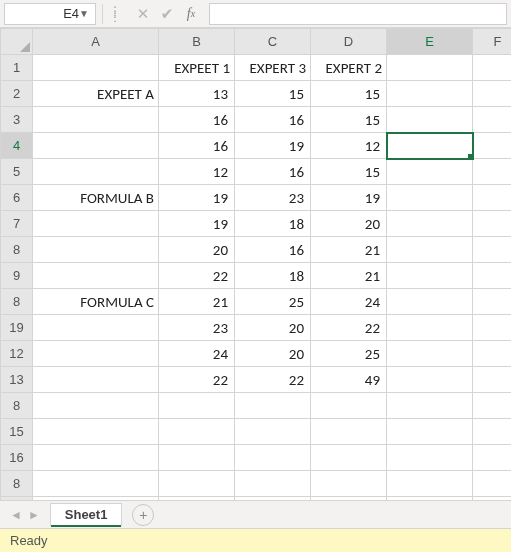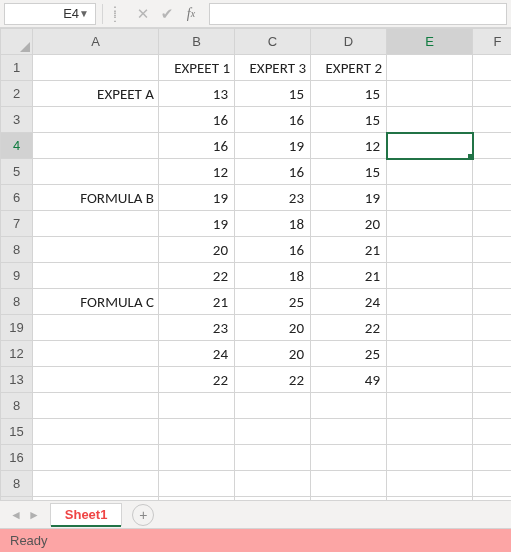--- a/index.html
+++ b/index.html
@@ -168,21 +168,21 @@
     gap:6px;
     padding:0 10px;
     color:#b0b0b0;
   }
   .tab-nav span { font-size:12px; }
   .sheet-tab {
     background:#fff;
     border:1px solid #d4d4d4;
     border-bottom:none;
     padding:3px 14px 4px;
-    color:#ef4444;
+    color:#404040;
     font-weight:600;
     position:relative;
   }
   .sheet-tab::after {
     content:"";
     position:absolute;
     left:0; right:0; bottom:-1px;
     height:2px;
     background:#217346;
   }
@@ -194,21 +194,21 @@
     align-items:center;
     justify-content:center;
     margin-left:10px;
     color:#888;
     font-size:14px;
   }
 
   
   .status-bar {
     height:24px;
-    background:#fca5a5;
+    background:#fef9c3;
     border-top:1px solid #d4d4d4;
     display:flex;
     align-items:center;
     padding:0 10px;
     font-family:"Segoe UI", Arial, sans-serif;
     font-size:13px;
     color:#555;
   }
 </style>
 </head>

